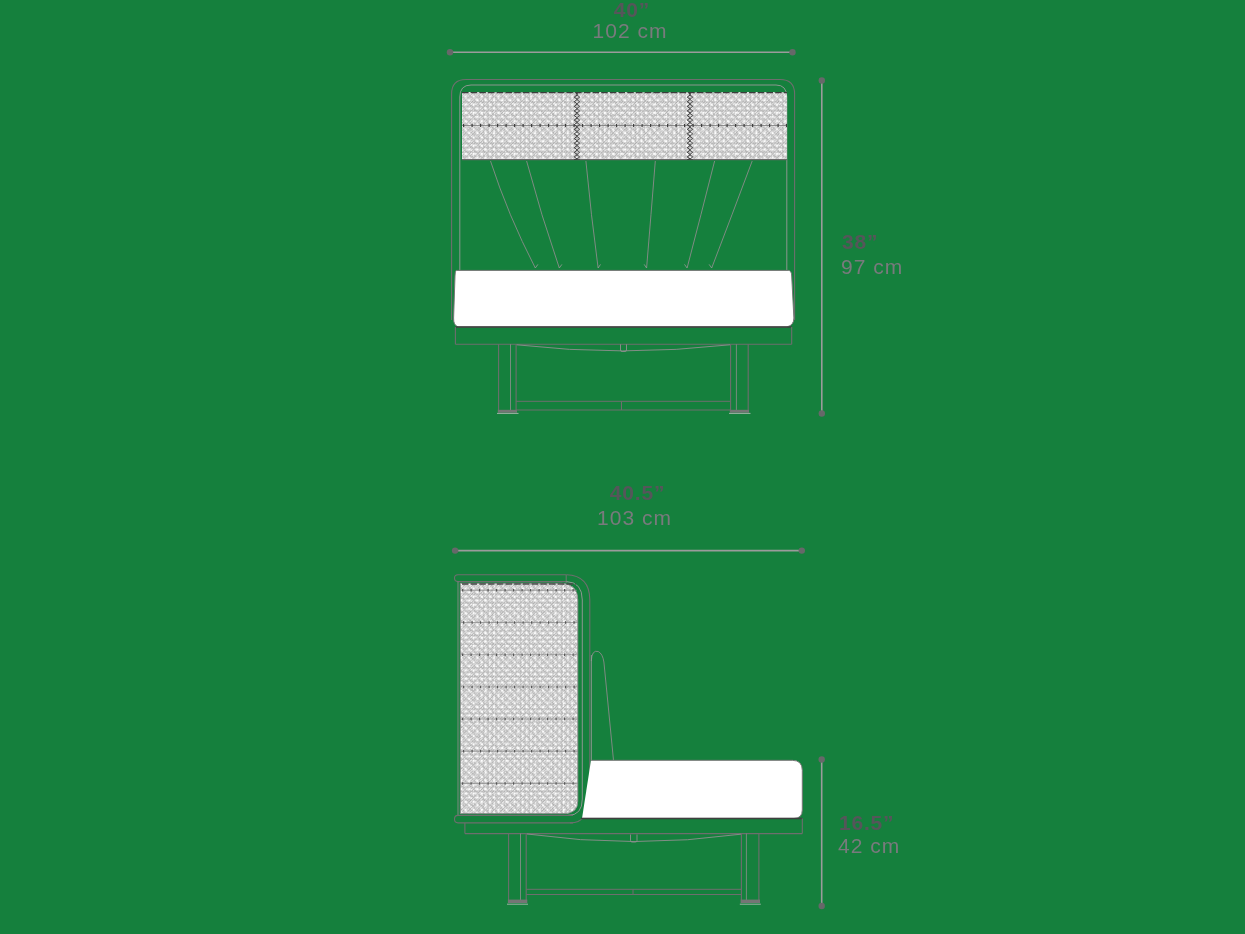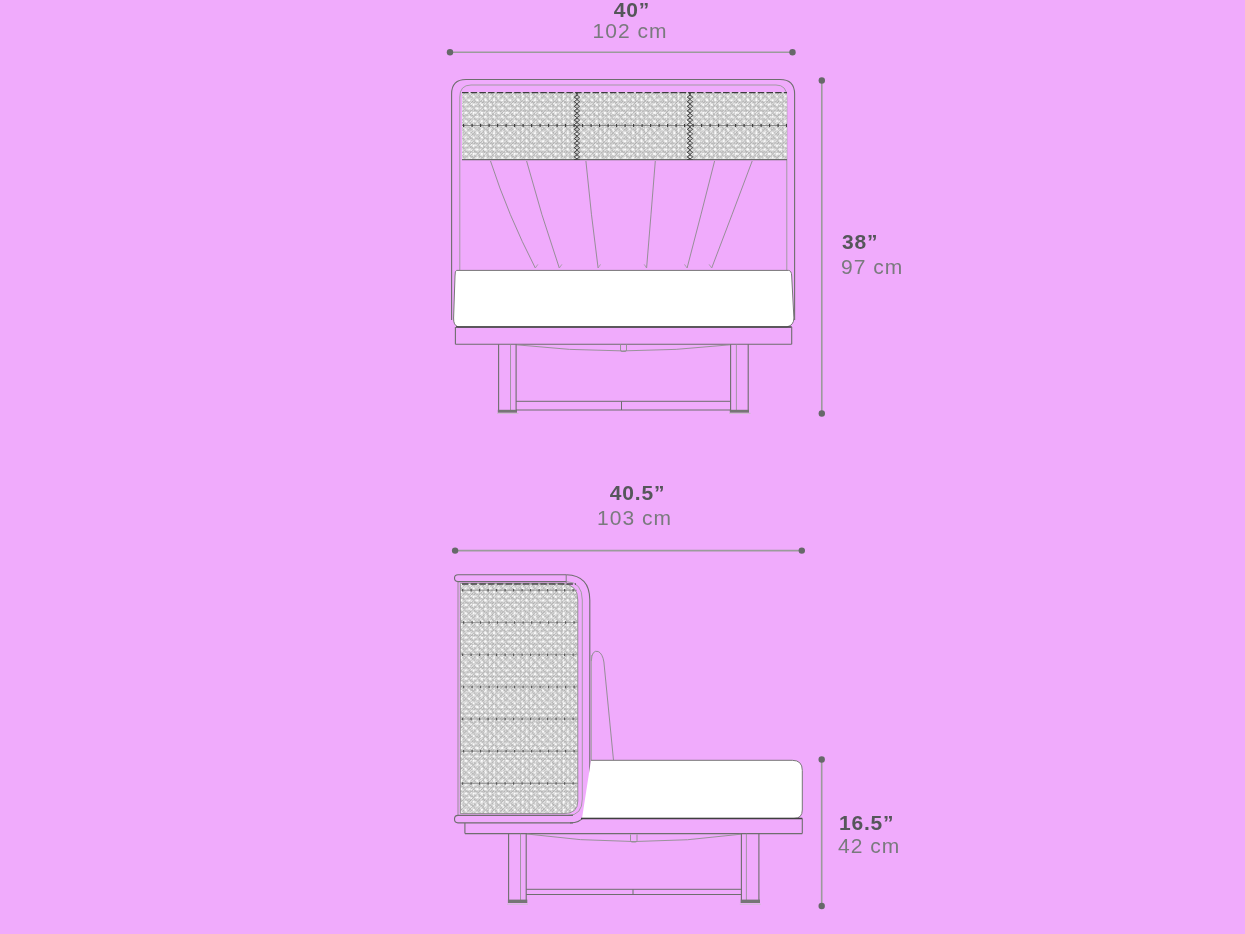--- a/index.html
+++ b/index.html
@@ -1,16 +1,16 @@
 <!DOCTYPE html>
 <html><head>
 <meta charset="utf-8">
 <style>
   html,body{margin:0;padding:0;background:#ffffff;}
-  .wrap{width:1245px;height:934px;position:relative;background:#f0abfc;overflow:hidden;}
+  .wrap{width:1245px;height:934px;position:relative;background:#15803d;overflow:hidden;}
   text{font-family:"Liberation Sans", sans-serif;}
   .b{font-weight:bold;fill:#55565a;letter-spacing:0.8px;}
   .g{fill:#797a7d;letter-spacing:1.0px;}
 </style>
 </head>
 <body>
 <div class="wrap">
 <svg width="1245" height="934" viewBox="0 0 1245 934" style="filter:blur(0.35px);">
 <defs>
   <pattern id="cane" width="4.6" height="4.6" patternUnits="userSpaceOnUse">

